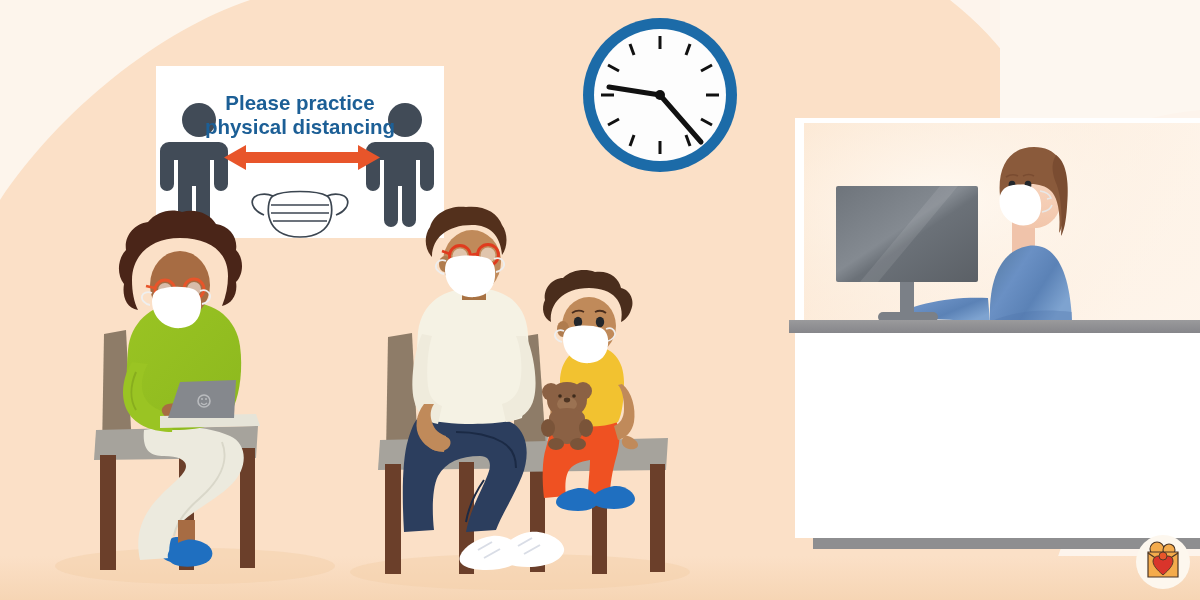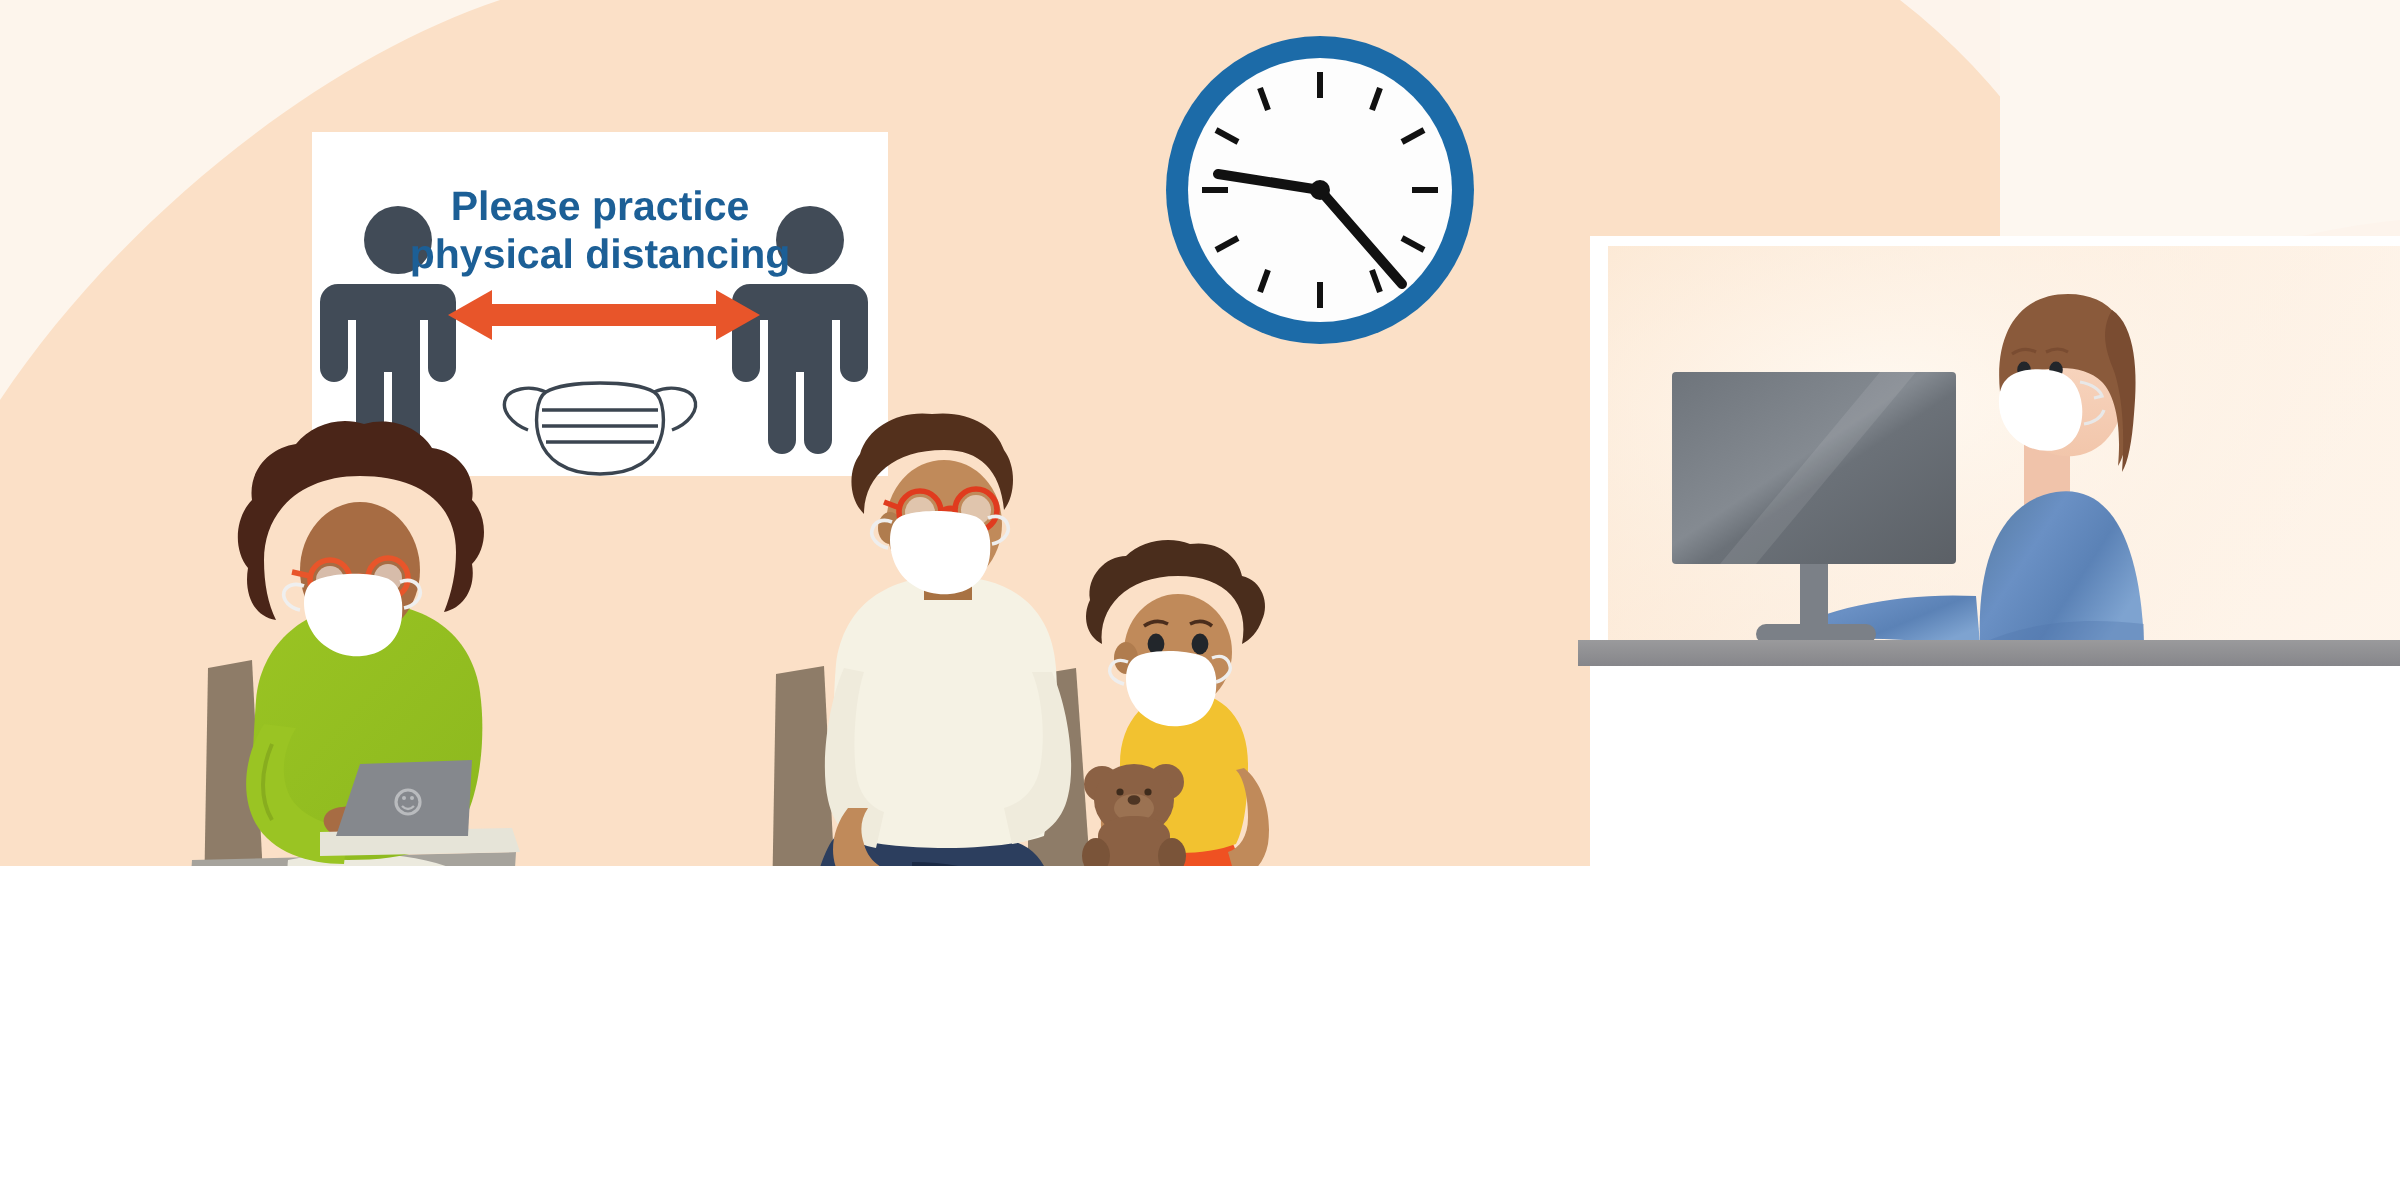--- a/index.html
+++ b/index.html
@@ -7,21 +7,21 @@
     margin: 0;
     padding: 0;
     background: #ffffff;
   }
   body {
     font-family: "Liberation Sans", sans-serif;
   }
   #scene {
     position: relative;
     width: 1200px;
-    height: 433px;
+    height: 600px;
     overflow: hidden;
   }
   #scene svg {
     display: block;
   }
 </style>
 </head>
 <body>
 
 <div id="scene">

